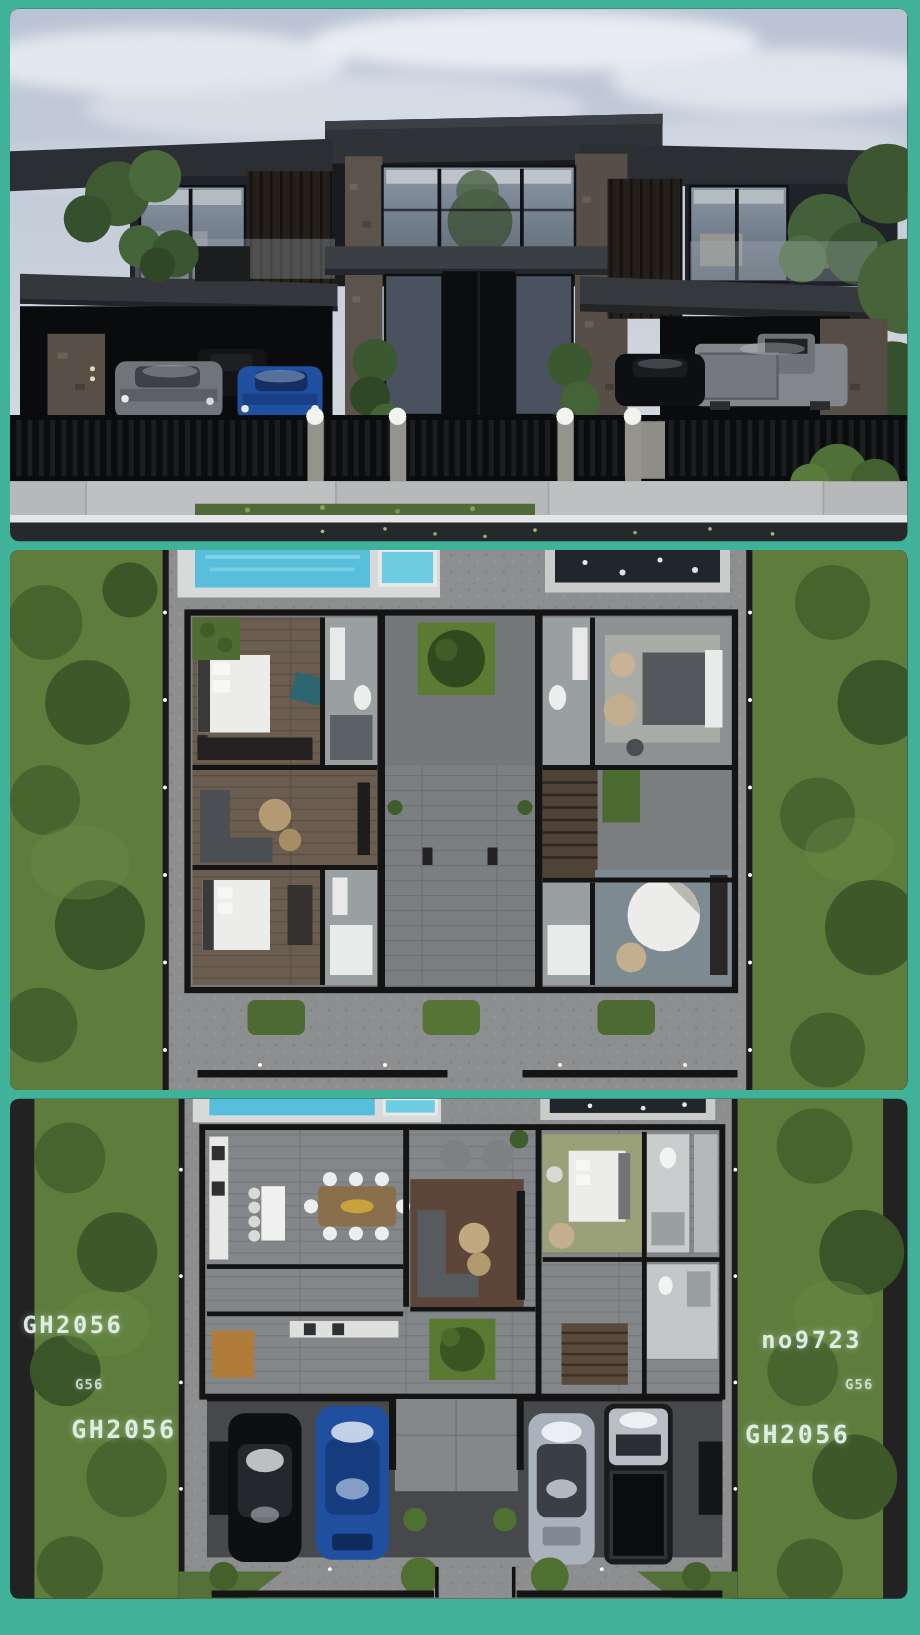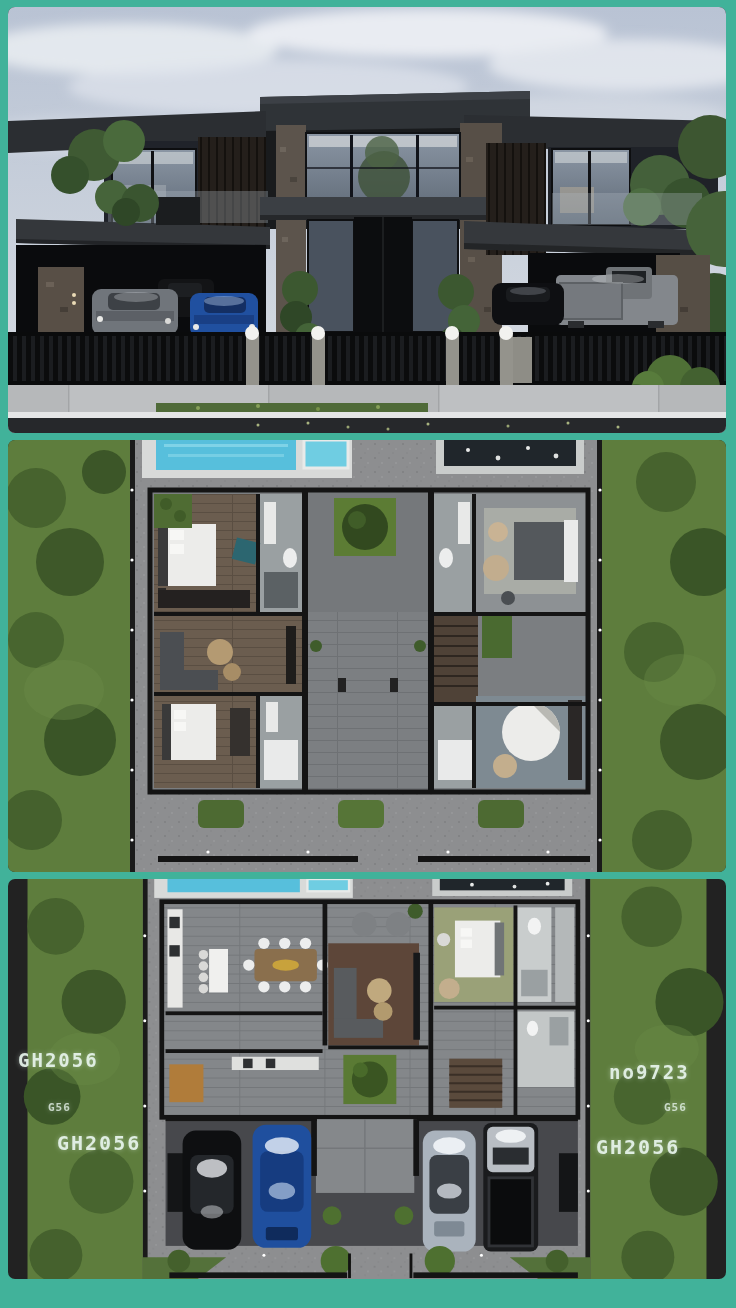--- a/index.html
+++ b/index.html
@@ -16,21 +16,21 @@
   #panel-exterior{top:7px;height:426px;}
   #panel-upper{top:440px;height:432px;}
   #panel-ground{top:879px;height:400px;}
   .plan-label{
     position:absolute;color:#e9f6ee;opacity:.93;font-weight:bold;
     letter-spacing:2px;text-shadow:0 0 5px rgba(240,255,248,.45);
     white-space:nowrap;line-height:1;user-select:none;
   }
   .lab-big{font-size:19px;}
   .lab-bigger{font-size:20px;}
-  .lab-small{font-size:11px;letter-spacing:1px;opacity:.8;}
+  .lab-small{font-size:11px;letter-spacing:1px;opacity:.8;margin-left:12px;}
 </style>
 </head>
 <body>
 
 <div class="panel" id="panel-exterior">
 <svg viewBox="0 0 718 426">
   <defs>
     <linearGradient id="sky" x1="0" y1="0" x2="0" y2="1">
       <stop offset="0" stop-color="#b9c3d4"></stop>
           <stop offset="0.6" stop-color="#ccd3dd"></stop>

